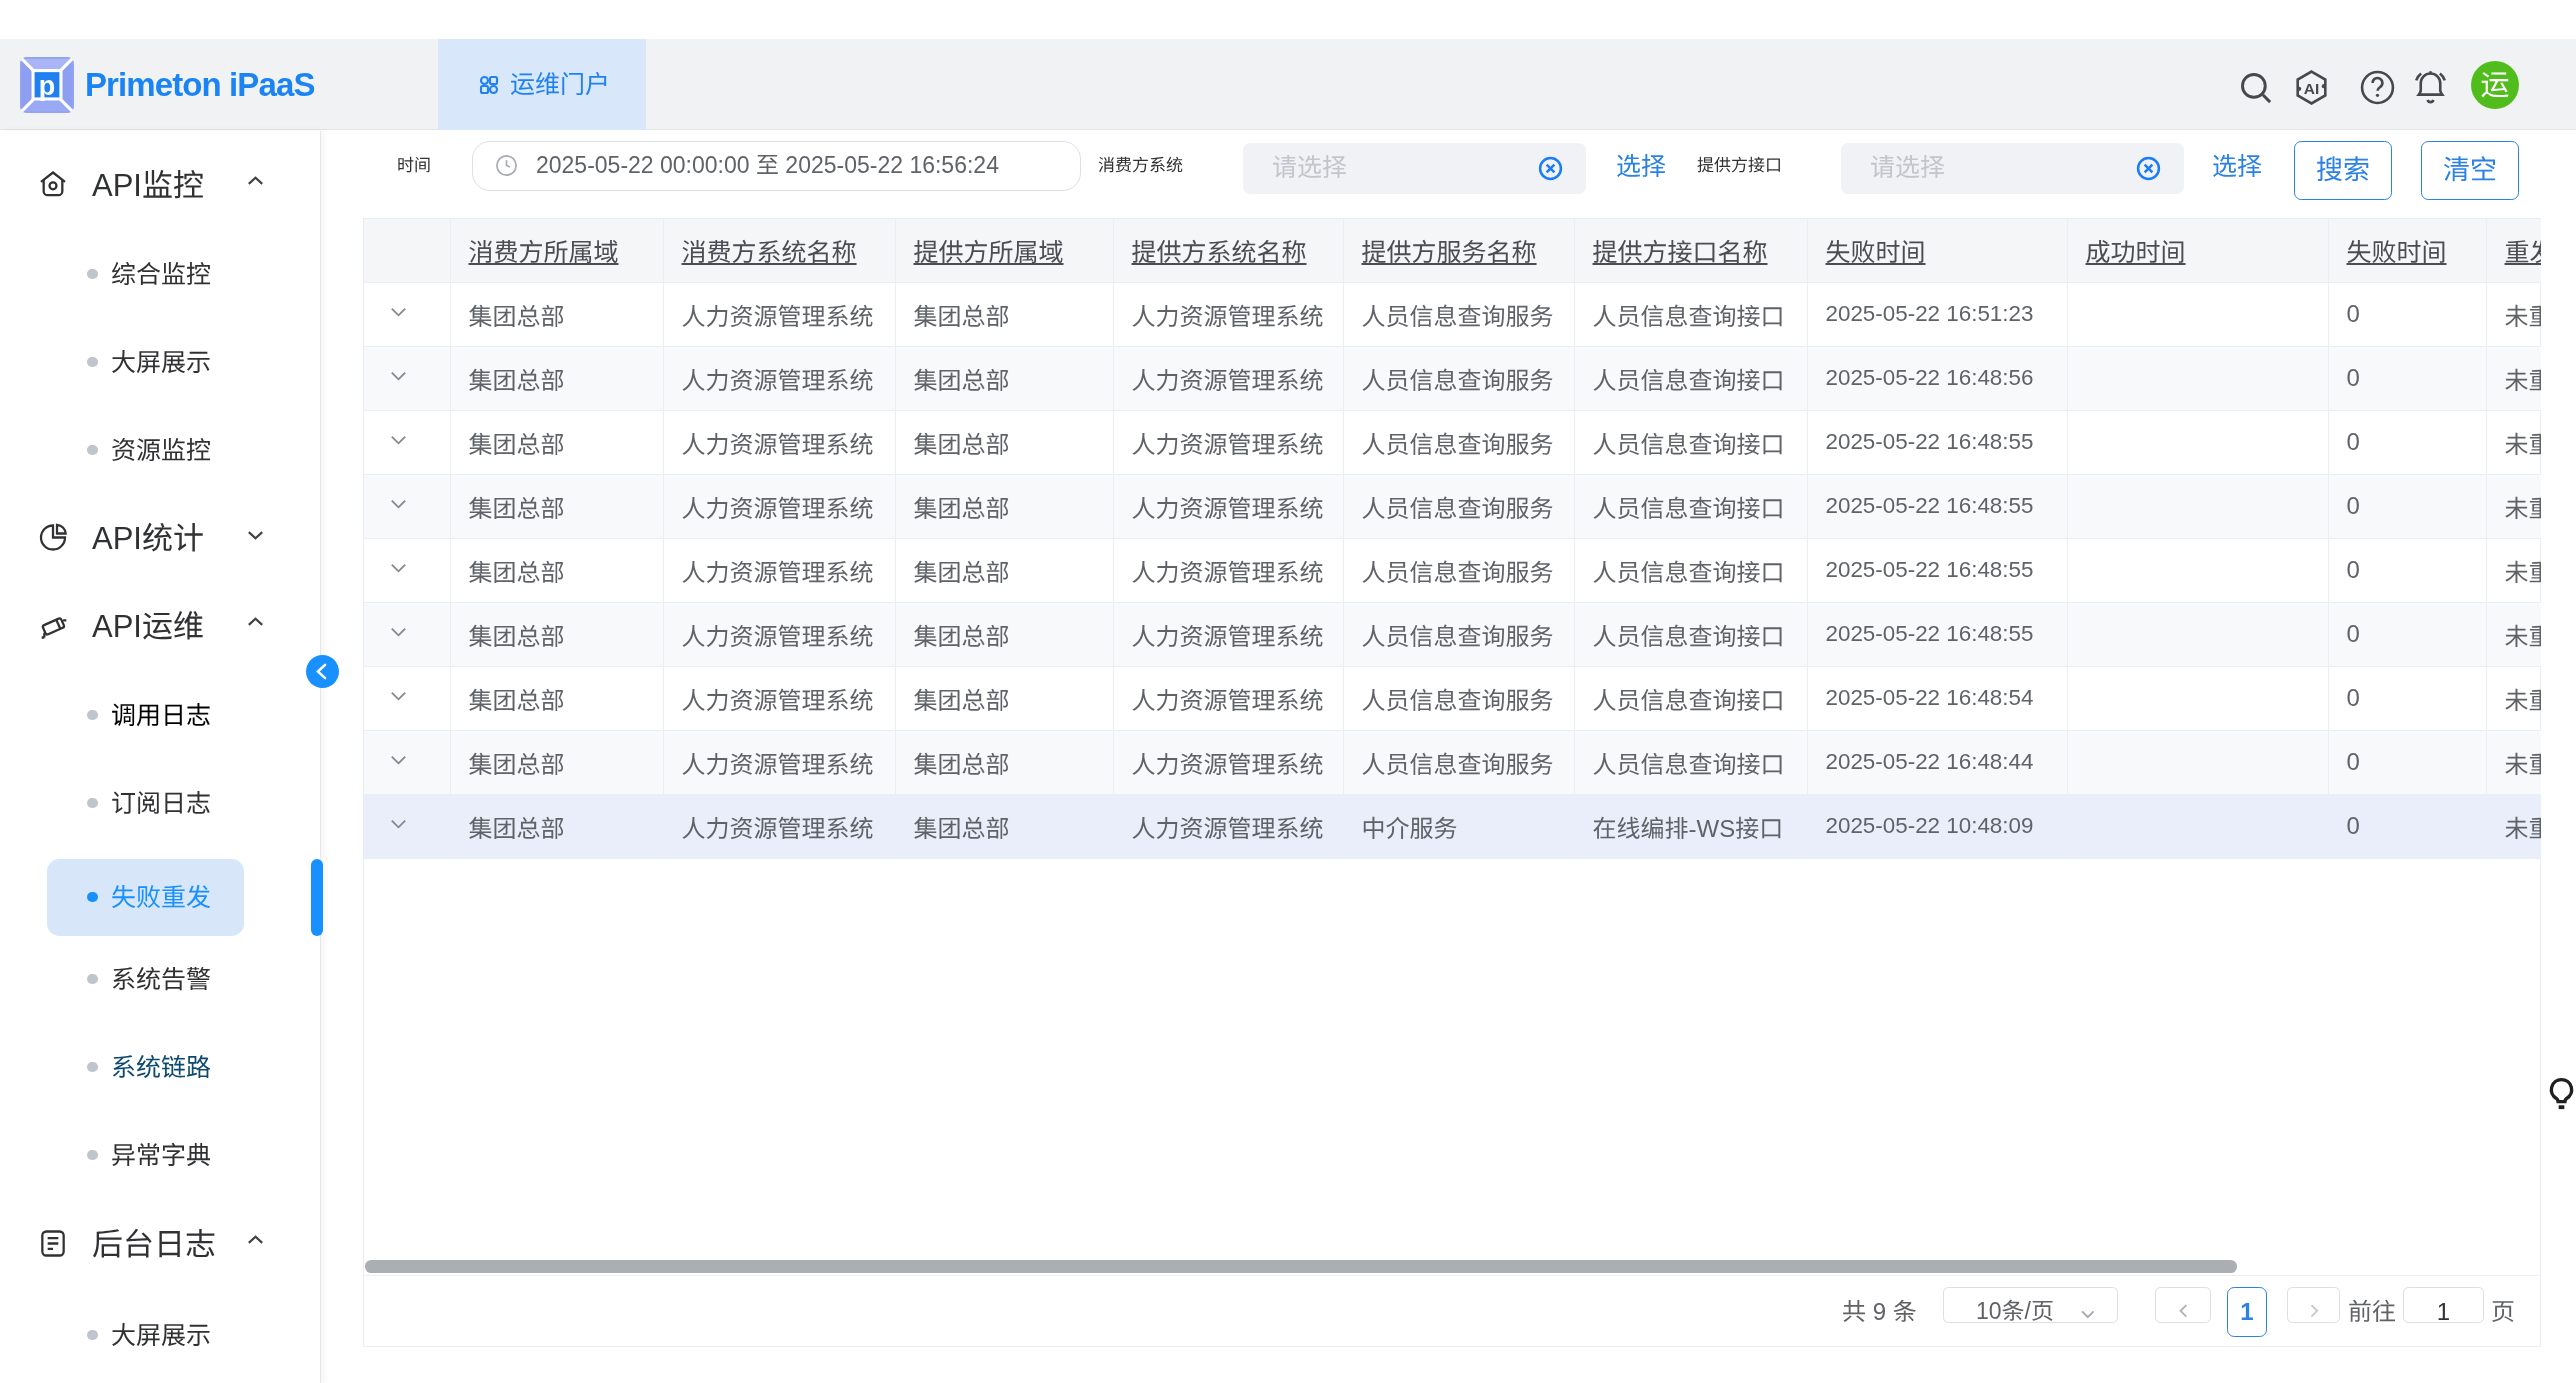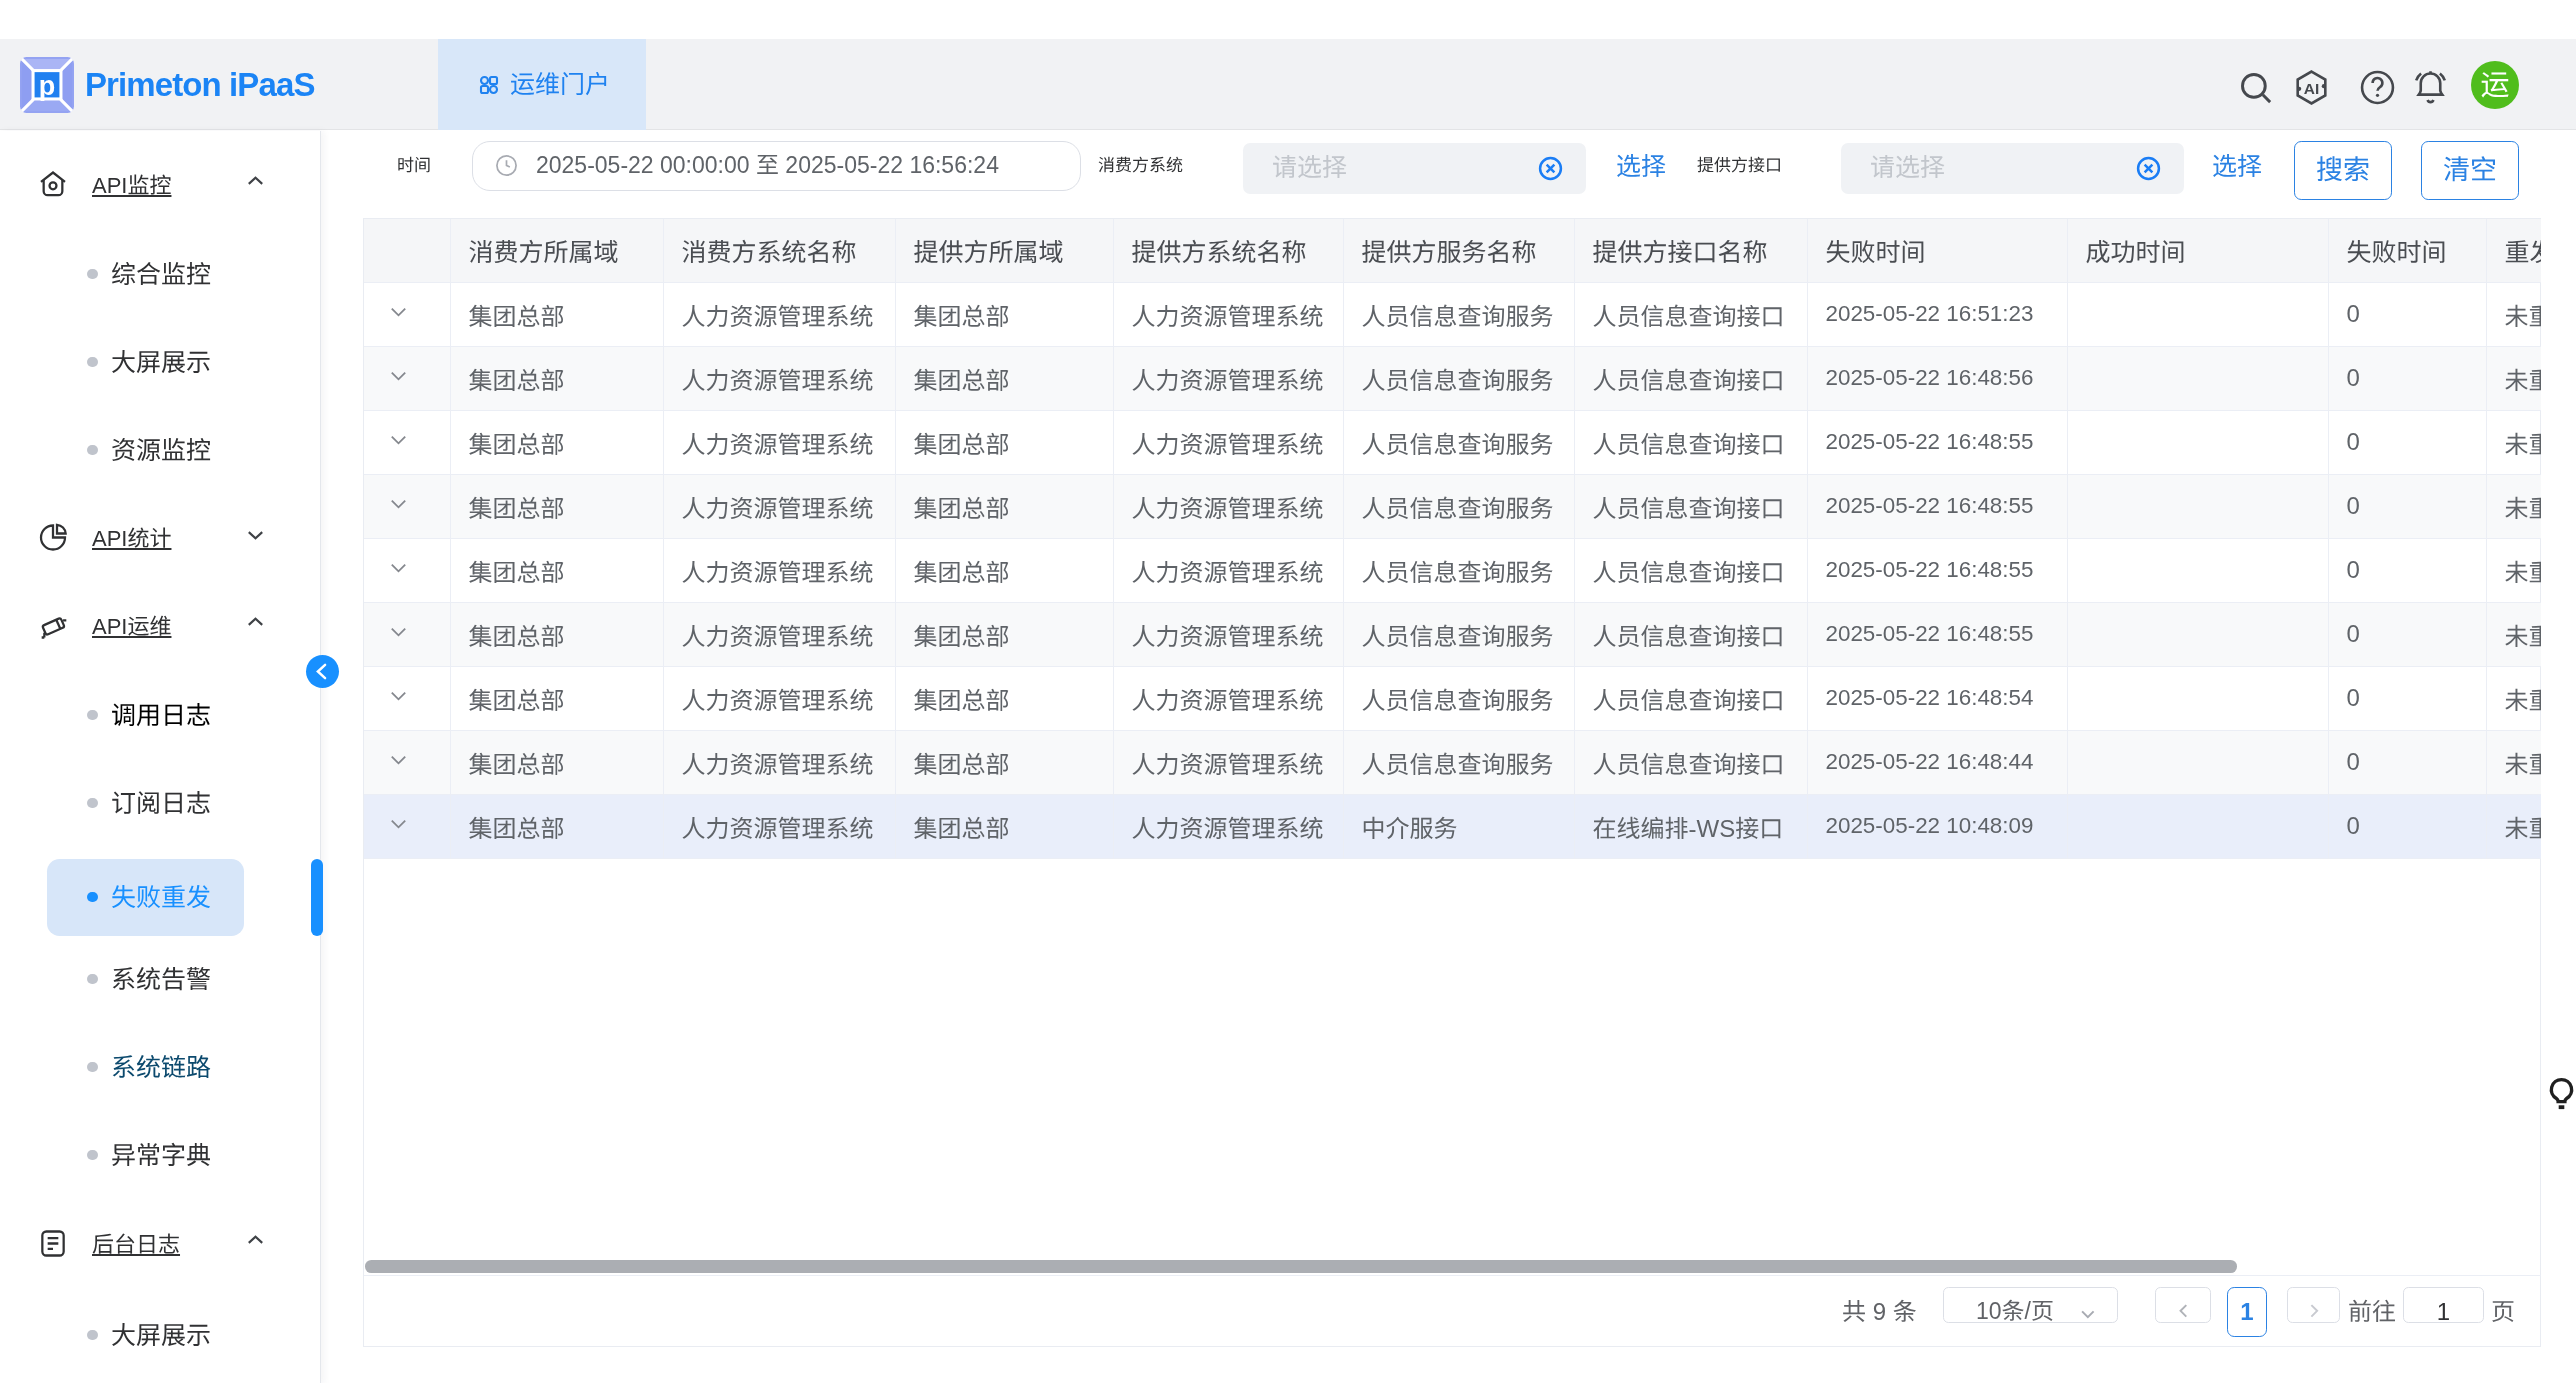--- a/index.html
+++ b/index.html
@@ -11,21 +11,21 @@
 #brand { position:absolute; left:85px; top:0; height:91px; line-height:91px; font-size:33px; font-weight:bold; color:#1b84f5; letter-spacing:-0.9px; }
 #tab { position:absolute; left:438px; top:0; width:208px; height:91px; background:#d8e7f9; }
 #tab .ticon { position:absolute; left:39px; top:34px; }
 #tab .ttext { position:absolute; left:72px; top:0; height:91px; line-height:91px; font-size:25px; color:#1f82f0; }
 .hicon { position:absolute; top:0; }
 #avatar { position:absolute; left:2471px; top:22.4px; width:48px; height:48px; border-radius:50%; background:#50bd1c; color:#fff; font-size:29px; text-align:center; line-height:48px; }
 
 #sidebar { position:absolute; left:0; top:131px; width:321px; height:1253px; background:#fff; border-right:0.9px solid #e4e7ec; box-shadow:2.7px 0 7.2px rgba(30,40,60,0.05); }
 .mitem { position:absolute; left:0; width:321px; height:88px; }
 .mitem .micon { position:absolute; left:37px; top:50%; transform:translateY(-50%); }
-.mitem .mtext { position:absolute; left:92px; top:0; height:88px; line-height:88px; font-size:22px; color:#303133;text-decoration:underline; }
+.mitem .mtext { position:absolute; left:92px; top:0; height:88px; line-height:88px; font-size:31px; color:#303133; }
 .mitem .arrow { position:absolute; left:244px; top:50%; }
 .sitem { position:absolute; left:0; width:321px; height:88px; }
 .sitem .dot { position:absolute; left:87px; top:50%; margin-top:-5.4px; width:10.7px; height:10.7px; border-radius:50%; background:#c0c4cc; }
 .sitem .stext { position:absolute; left:111px; top:0; height:88px; line-height:88px; font-size:25px; color:#303133; }
 #pill { position:absolute; left:47px; top:728px; width:197px; height:77px; border-radius:12.5px; background:#d7e6f9; }
 #bluebar { position:absolute; left:311px; top:728px; width:11.6px; height:77px; border-radius:7.2px; background:#1890ff; }
 #collapse { position:absolute; left:306px; top:655px; width:33px; height:33px; border-radius:50%; background:#1890ff; z-index:5; }
 
 .flabel { position:absolute; top:141px; height:50px; line-height:50px; font-size:17px; color:#303133; }
 .finput { position:absolute; top:141px; height:50px; background:#fff; border:1.8px solid #dcdfe6; border-radius:18px; }
@@ -40,21 +40,21 @@
 #tablewrap { position:absolute; left:0; top:0; width:2177px; height:643px; overflow:hidden; }
 table { border-collapse:collapse; table-layout:fixed; width:2301px; }
 th,td { border:0.9px solid #ebeef5; overflow:hidden; white-space:nowrap; padding:0 0 0 18px; text-align:left; font-weight:normal; }
 th { height:63px; background:#f5f6f8; font-size:25px; color:#4a4d52; font-weight:500; }
 td { height:64px; font-size:24px; color:#5f6368; }
 tr.stripe td { background:#f8f9fa; }
 tr.hl td { background:#e9eefa; }
 td.datecell { font-size:22.4px; }
 table tr > *:first-child { border-left:none; }
 table tr > *:last-child { border-right:none; }
-table tr:first-child th { border-top:none; }
+table tr:first-child th { border-top:none;text-decoration:underline; }
 .chev { display:inline-block; margin-left:5.4px; }
 
 #hscroll { position:absolute; left:0.9px; top:1041px; width:1872px; height:12.5px; border-radius:6.3px; background:#abaeb3; }
 #pgbar { position:absolute; left:0px; top:1056px; width:2177px; height:72px; border-top:0.9px solid #ebeef5; }
 .pgtext { position:absolute; top:0; height:72px; line-height:72px; font-size:24px; color:#606266; }
 .pgbox { position:absolute; top:10.7px; height:36px; border:1.8px solid #dcdfe6; border-radius:5.4px; background:#fff; }
 #pg1 { position:absolute; left:1863px; top:10.7px; width:40px; height:50px; border:1.8px solid #2b82e3; border-radius:7.2px; color:#2b82e3; font-size:24px; font-weight:bold; text-align:center; line-height:47px; }
 #bulb { position:absolute; left:2548px; top:1077px; }
 </style>
 </head>

